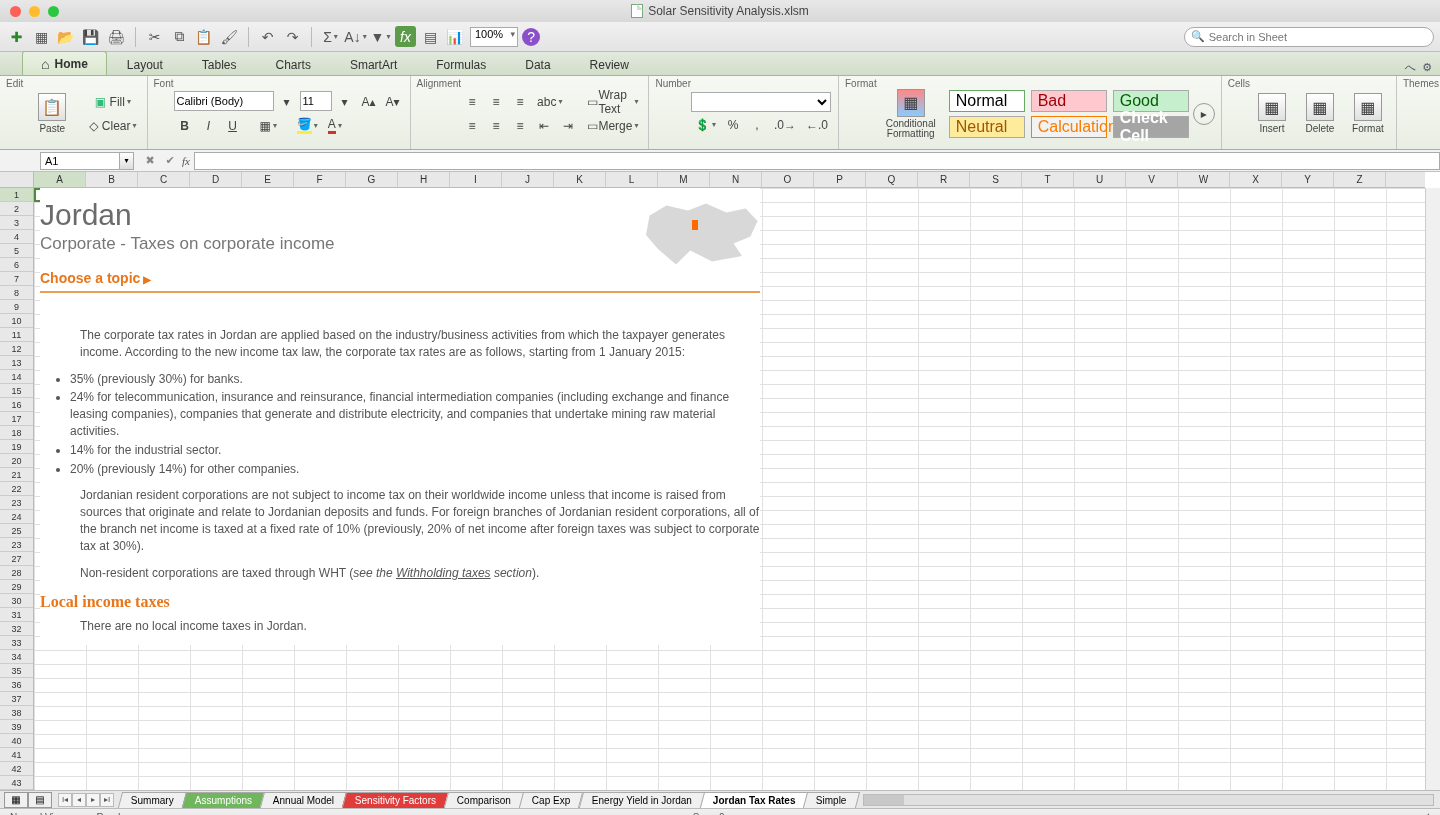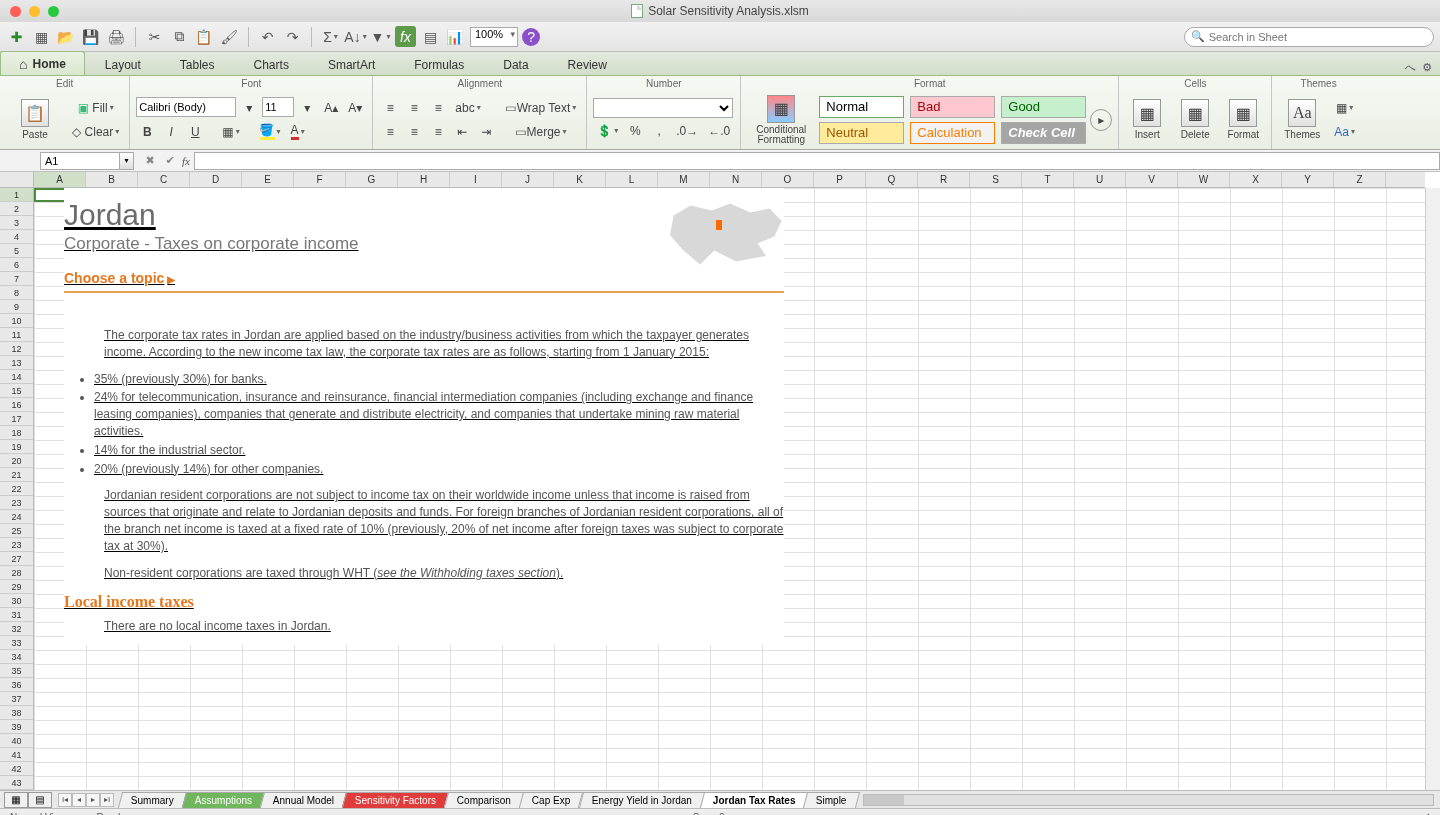--- a/index.html
+++ b/index.html
@@ -17,48 +17,48 @@
 
 .quickbar { height:30px; background:linear-gradient(#f1f1f1,#e4e4e4); border-bottom:1px solid #bdbdbd; display:flex; align-items:center; padding:0 6px; gap:4px;}
 .qbtn { width:21px; height:21px; display:flex; align-items:center; justify-content:center; color:#555; font-size:14px; border-radius:3px;}
 .qdiv{width:1px; height:20px; background:#bbb; margin:0 4px;}
 .qselect{height:20px;border:1px solid #aaa;background:#fff;font-size:11px;padding:0 14px 0 4px;position:relative;}
 .qselect:after{content:"▾";position:absolute;right:2px;top:1px;font-size:9px;color:#666;}
 .search-sheet{margin-left:auto;display:flex;align-items:center;height:20px;border:1px solid #aaa;border-radius:12px;background:#fff;padding:0 6px;width:250px;}
 .search-sheet input{border:none;outline:none;flex:1;font-size:11px;background:transparent;}
 
 
-.ribbontabs{height:24px;background:linear-gradient(#e2e9de,#d2ddc9);border-bottom:1px solid #9ebb8b;display:flex;align-items:flex-end;padding-left:0;}
+.ribbontabs{height:24px;background:linear-gradient(#e2e9de,#d2ddc9);border-bottom:1px solid #9ebb8b;display:flex;align-items:flex-end;padding-left:22px;}
 .rtab{padding:4px 18px 3px;font-size:12px;color:#333;border:1px solid transparent;border-bottom:none;margin-right:1px;}
 .rtab.active{background:linear-gradient(#eaf1e4,#dae7ce);border-color:#9ebb8b;border-radius:3px 3px 0 0;}
 .rtab.home{display:flex;align-items:center;gap:5px;font-weight:bold;}
 .rtab.home:before{content:"⌂";font-size:14px;}
 .ribbontabs-right{margin-left:auto;display:flex;align-items:center;padding-right:8px;gap:6px;color:#556;}
 
 
 .ribbon{height:74px;background:linear-gradient(#f6f9f3,#e9eee4);border-bottom:1px solid #aaa;display:flex;}
-.rgroup{border-right:1px solid #c5c5c5;padding:2px 6px 0;display:flex;flex-direction:column;}
+.rgroup{border-right:1px solid #c5c5c5;padding:2px 6px 0;display:flex;}
 .rgroup-title{text-align:center;font-size:10px;color:#666;height:12px;}
 .rgroup-body{flex:1;display:flex;align-items:center;gap:4px;}
 .rbtn{height:22px;min-width:22px;display:flex;align-items:center;justify-content:center;border:1px solid transparent;border-radius:3px;font-size:12px;padding:0 3px;color:#444;}
 .rbtn-drop:after{content:"▾";font-size:8px;margin-left:2px;color:#666;}
 .rcol{display:flex;flex-direction:column;gap:2px;}
 .rrow{display:flex;gap:2px;}
 .font-name{width:100px;height:20px;border:1px solid #aaa;background:#fff;font-size:11px;padding:0 2px;}
 .font-size{width:32px;height:20px;border:1px solid #aaa;background:#fff;font-size:11px;padding:0 2px;text-align:left;}
 .num-select{width:140px;height:20px;border:1px solid #aaa;background:#fff;font-size:11px;padding:9px 2px;}
 .big-btn{display:flex;flex-direction:column;align-items:center;justify-content:center;width:58px;height:58px;font-size:10px;color:#444;gap:2px;}
 .big-btn .bicon{width:28px;height:28px;border:1px solid #999;background:linear-gradient(#fff,#e0e0e0);display:flex;align-items:center;justify-content:center;font-size:16px;}
-.style-box{width:85px;height:22px;border:1px solid #aaa;display:flex;align-items:center;padding:0 6px;font-size:13px;}
+.style-box{width:76px;height:22px;border:1px solid #aaa;display:flex;align-items:center;padding:0 6px;font-size:16px;}
 .sb-normal{background:#fff;color:#000;border-color:#6a6;}
 .sb-bad{background:#ffc7ce;color:#9c0006;}
 .sb-good{background:#c6efce;color:#006100;}
 .sb-neutral{background:#ffeb9c;color:#9c5700;}
 .sb-calc{background:#f2f2f2;color:#fa7d00;border-color:#fa7d00;}
-.sb-check{background:#a5a5a5;color:#fff;font-weight:bold;font-style:italic;}
+.sb-check{background:#a5a5a5;color:#fff;font-weight:bold;}
 
 
 .fbar{height:22px;background:#f2f2f2;border-bottom:1px solid #c0c0c0;display:flex;align-items:center;}
 .namebox{width:80px;height:18px;border:1px solid #aaa;background:#fff;margin-left:40px;font-size:11px;padding:0 4px;display:flex;align-items:center;}
 .namebox-arrow{width:14px;height:18px;border:1px solid #aaa;border-left:none;background:linear-gradient(#fff,#ddd);display:flex;align-items:center;justify-content:center;font-size:8px;}
 .fbar-btns{display:flex;gap:4px;margin-left:8px;color:#888;}
 .fbar-btns span{width:16px;text-align:center;}
 .fx-label{font-style:italic;font-family:serif;color:#555;margin:0 4px;}
 .formula-input{flex:1;height:18px;border:1px solid #aaa;background:#fff;}
 
@@ -71,21 +71,21 @@
 .rowheads{position:absolute;left:0;top:16px;width:34px;bottom:0;background:#e8e8e8;border-right:1px solid #bbb;}
 .rowheads div{height:14px;border-bottom:1px solid #ccc;text-align:center;font-size:9px;color:#333;line-height:14px;}
 .rowheads div.sel{background:#d0e0c8;}
 .gridcells{position:absolute;left:34px;top:16px;right:15px;bottom:0;}
 .gridlines-v{position:absolute;inset:0;background-image:linear-gradient(to right,#e0e0e0 1px,transparent 1px);background-size:52px 100%;}
 .gridlines-h{position:absolute;inset:0;background-image:linear-gradient(to bottom,#e0e0e0 1px,transparent 1px);background-size:100% 14px;}
 .sel-cell{position:absolute;left:0;top:0;width:52px;height:14px;border:2px solid #4b8b3b;background:rgba(255,255,255,.4);}
 .vscrollbar{position:absolute;right:0;top:16px;width:15px;bottom:0;background:#f0f0f0;border-left:1px solid #ccc;}
 
 
-.doc-content{position:absolute;left:30px;top:0;width:720px;padding:10px 0 0 0;font-family:Georgia,'Times New Roman',serif;background:#fff;text-decoration:underline;}
+.doc-content{position:absolute;left:6px;top:0;width:720px;padding:10px 0 0 0;font-family:Georgia,'Times New Roman',serif;background:#fff;}
 .doc-hr{height:3px;border-bottom:2px solid #e8a055;margin:4px 0;}
 .doc-title{font-size:30px;color:#6b6b6b;font-weight:normal;}
 .doc-subtitle{font-size:17px;color:#777;margin-top:2px;}
 .doc-choose{color:#e8761a;font-weight:bold;font-size:14px;margin-top:16px;}
 .doc-choose:after{content:"▶";font-size:10px;margin-left:3px;}
 .doc-map{position:absolute;right:0;top:2px;width:120px;height:70px;background:#d8d8d8;clip-path:polygon(8% 22%,22% 8%,40% 15%,55% 5%,72% 18%,88% 12%,98% 30%,92% 52%,78% 62%,85% 80%,60% 88%,42% 72%,30% 92%,15% 70%,5% 50%);}
 .doc-map:after{content:"";position:absolute;left:43%;top:28%;width:6px;height:10px;background:#ff6a00;}
 .doc-body{font-family:Arial,sans-serif;font-size:12px;color:#555;line-height:1.4;margin-top:34px;}
 .doc-body p{margin-bottom:10px;margin-left:40px;}
 .doc-body ul{margin:6px 0 10px 30px;}

